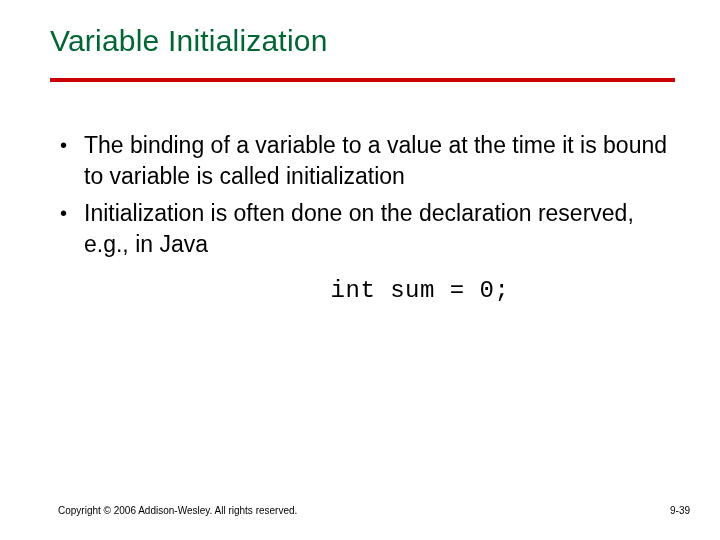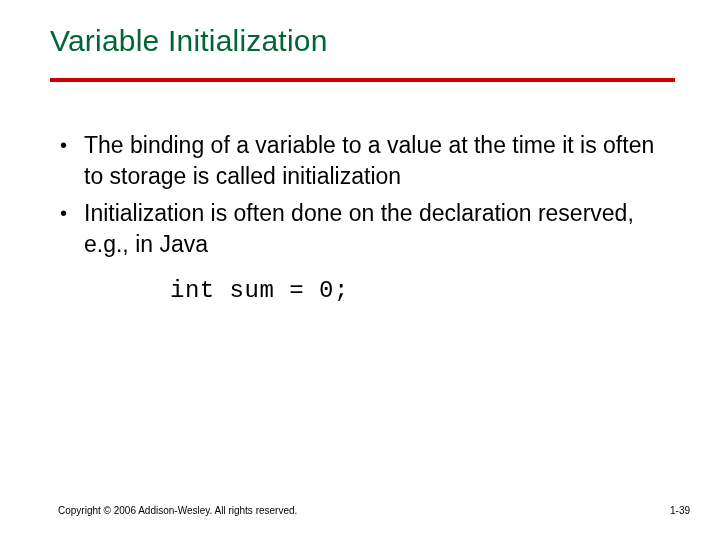--- a/index.html
+++ b/index.html
@@ -59,20 +59,21 @@
     flex: 1;
   }
   .italic {
   }
   .code {
     font-family: "Courier New", Courier, monospace;
     font-size: 24px;
     margin-left: 110px;
     margin-top: 15px;
     letter-spacing: 0.5px;
+    text-align: center;
   }
   .footer-left {
     position: absolute;
     left: 58px;
     bottom: 24px;
     font-size: 10px;
     color: #000;
     font-family: Arial, sans-serif;
   }
   .footer-right {
@@ -91,31 +92,31 @@
 
   <div class="title">Variable Initialization</div>
 
   <div class="rule"></div>
 
   <div class="body">
 
     <div class="bullet">
       <div class="dot">•</div>
       <div class="txt">
-        <span>The binding of a variable to a value at the time it is often to storage is called </span><span class="italic">initialization</span><span></span>
+        <span>The binding of a variable to a value at the time it is bound to variable is called </span><span class="italic">initialization</span><span></span>
       </div>
     </div>
 
     <div class="bullet">
       <div class="dot">•</div>
       <div class="txt">
         <span>Initialization is often done on the declaration reserved, e.g., in Java</span><span class="italic"></span><span></span>
       </div>
     </div>
 
     <div class="code">int sum = 0;</div>
 
   </div>
 
   <div class="footer-left">Copyright © 2006 Addison-Wesley. All rights reserved.</div>
-  <div class="footer-right">1-39</div>
+  <div class="footer-right">9-39</div>
 
 </div>
 
 </body></html>

